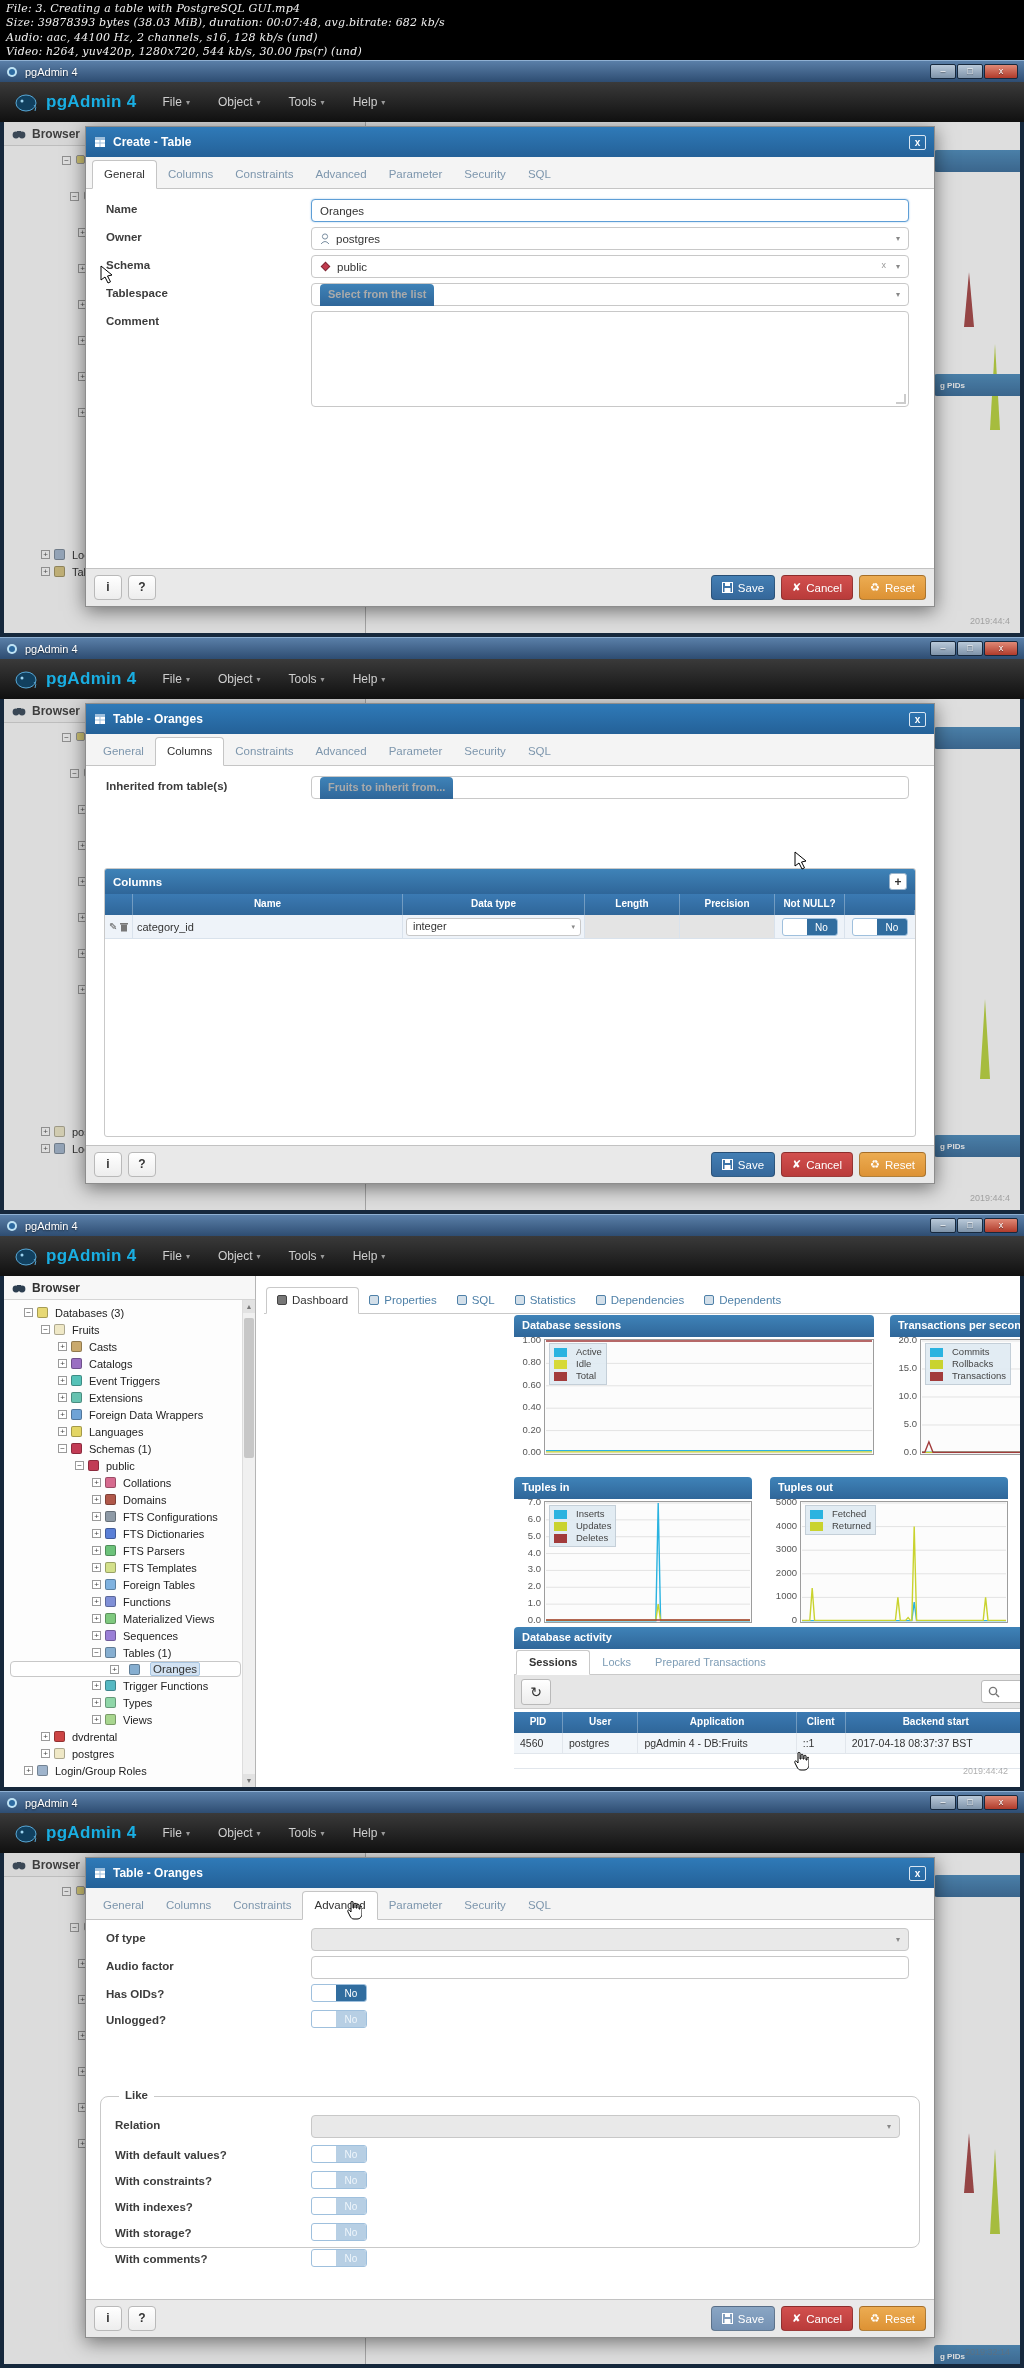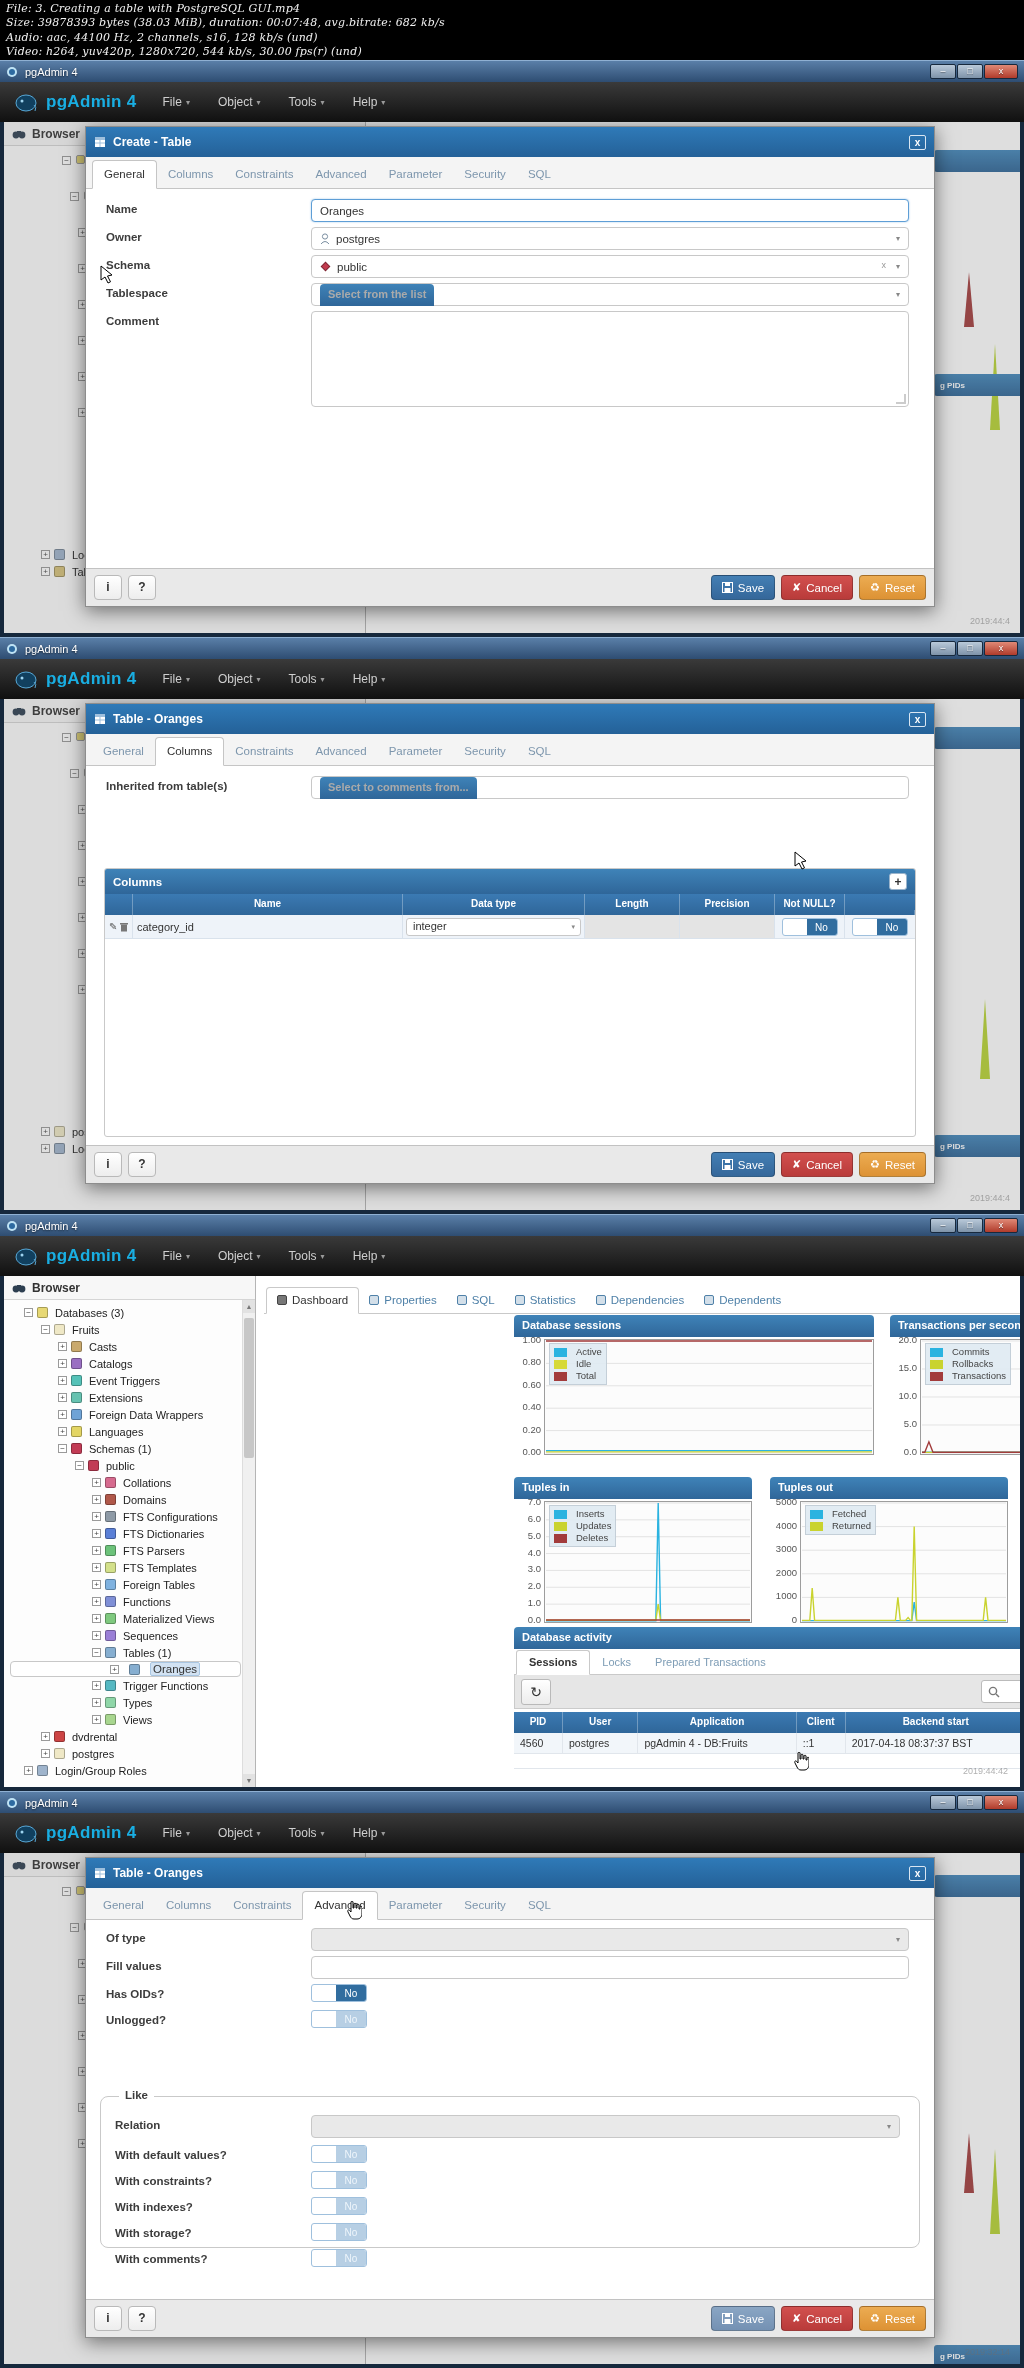--- a/index.html
+++ b/index.html
@@ -427,21 +427,21 @@
           <span class="dtab">Advanced</span>
           <span class="dtab">Parameter</span>
           <span class="dtab">Security</span>
           <span class="dtab">SQL</span>
         </div>
       <div class="dbody">
         <div class="frow" style="top:10px">
           <span class="flabel">Inherited from table(s)</span>
           <span class="fctl">
               <span class="sel">
-            <span class="ph">Select to comments from...</span>
+            <span class="ph">Fruits to inherit from...</span>
           </span>
             </span>
         </div>
         <div class="colpanel">
           <div class="cphdr">
             <span>Columns</span>
             <span class="addbtn">+</span>
           </div>
           <div class="ghead">
               <span class="gc" style="width: 28px;"></span>
@@ -1038,21 +1038,21 @@
       <div class="dbody">
         <div class="frow" style="top:8px">
           <span class="flabel">Of type</span>
           <span class="fctl">
               <span class="sel disabled">
                 <span class="caret">▾</span>
               </span>
             </span>
         </div>
         <div class="frow" style="top:36px">
-          <span class="flabel">Fill values</span>
+          <span class="flabel">Audio factor</span>
           <span class="fctl"><input class="tin" style=""></span>
         </div>
         <div class="frow" style="top:64px">
           <span class="flabel">Has OIDs?</span>
           <span class="fctl"><span class="tg on"><span class="no">No</span></span></span>
         </div>
         <div class="frow" style="top:90px">
           <span class="flabel">Unlogged?</span>
           <span class="fctl"><span class="tg off"><span class="no">No</span></span></span>
         </div>

